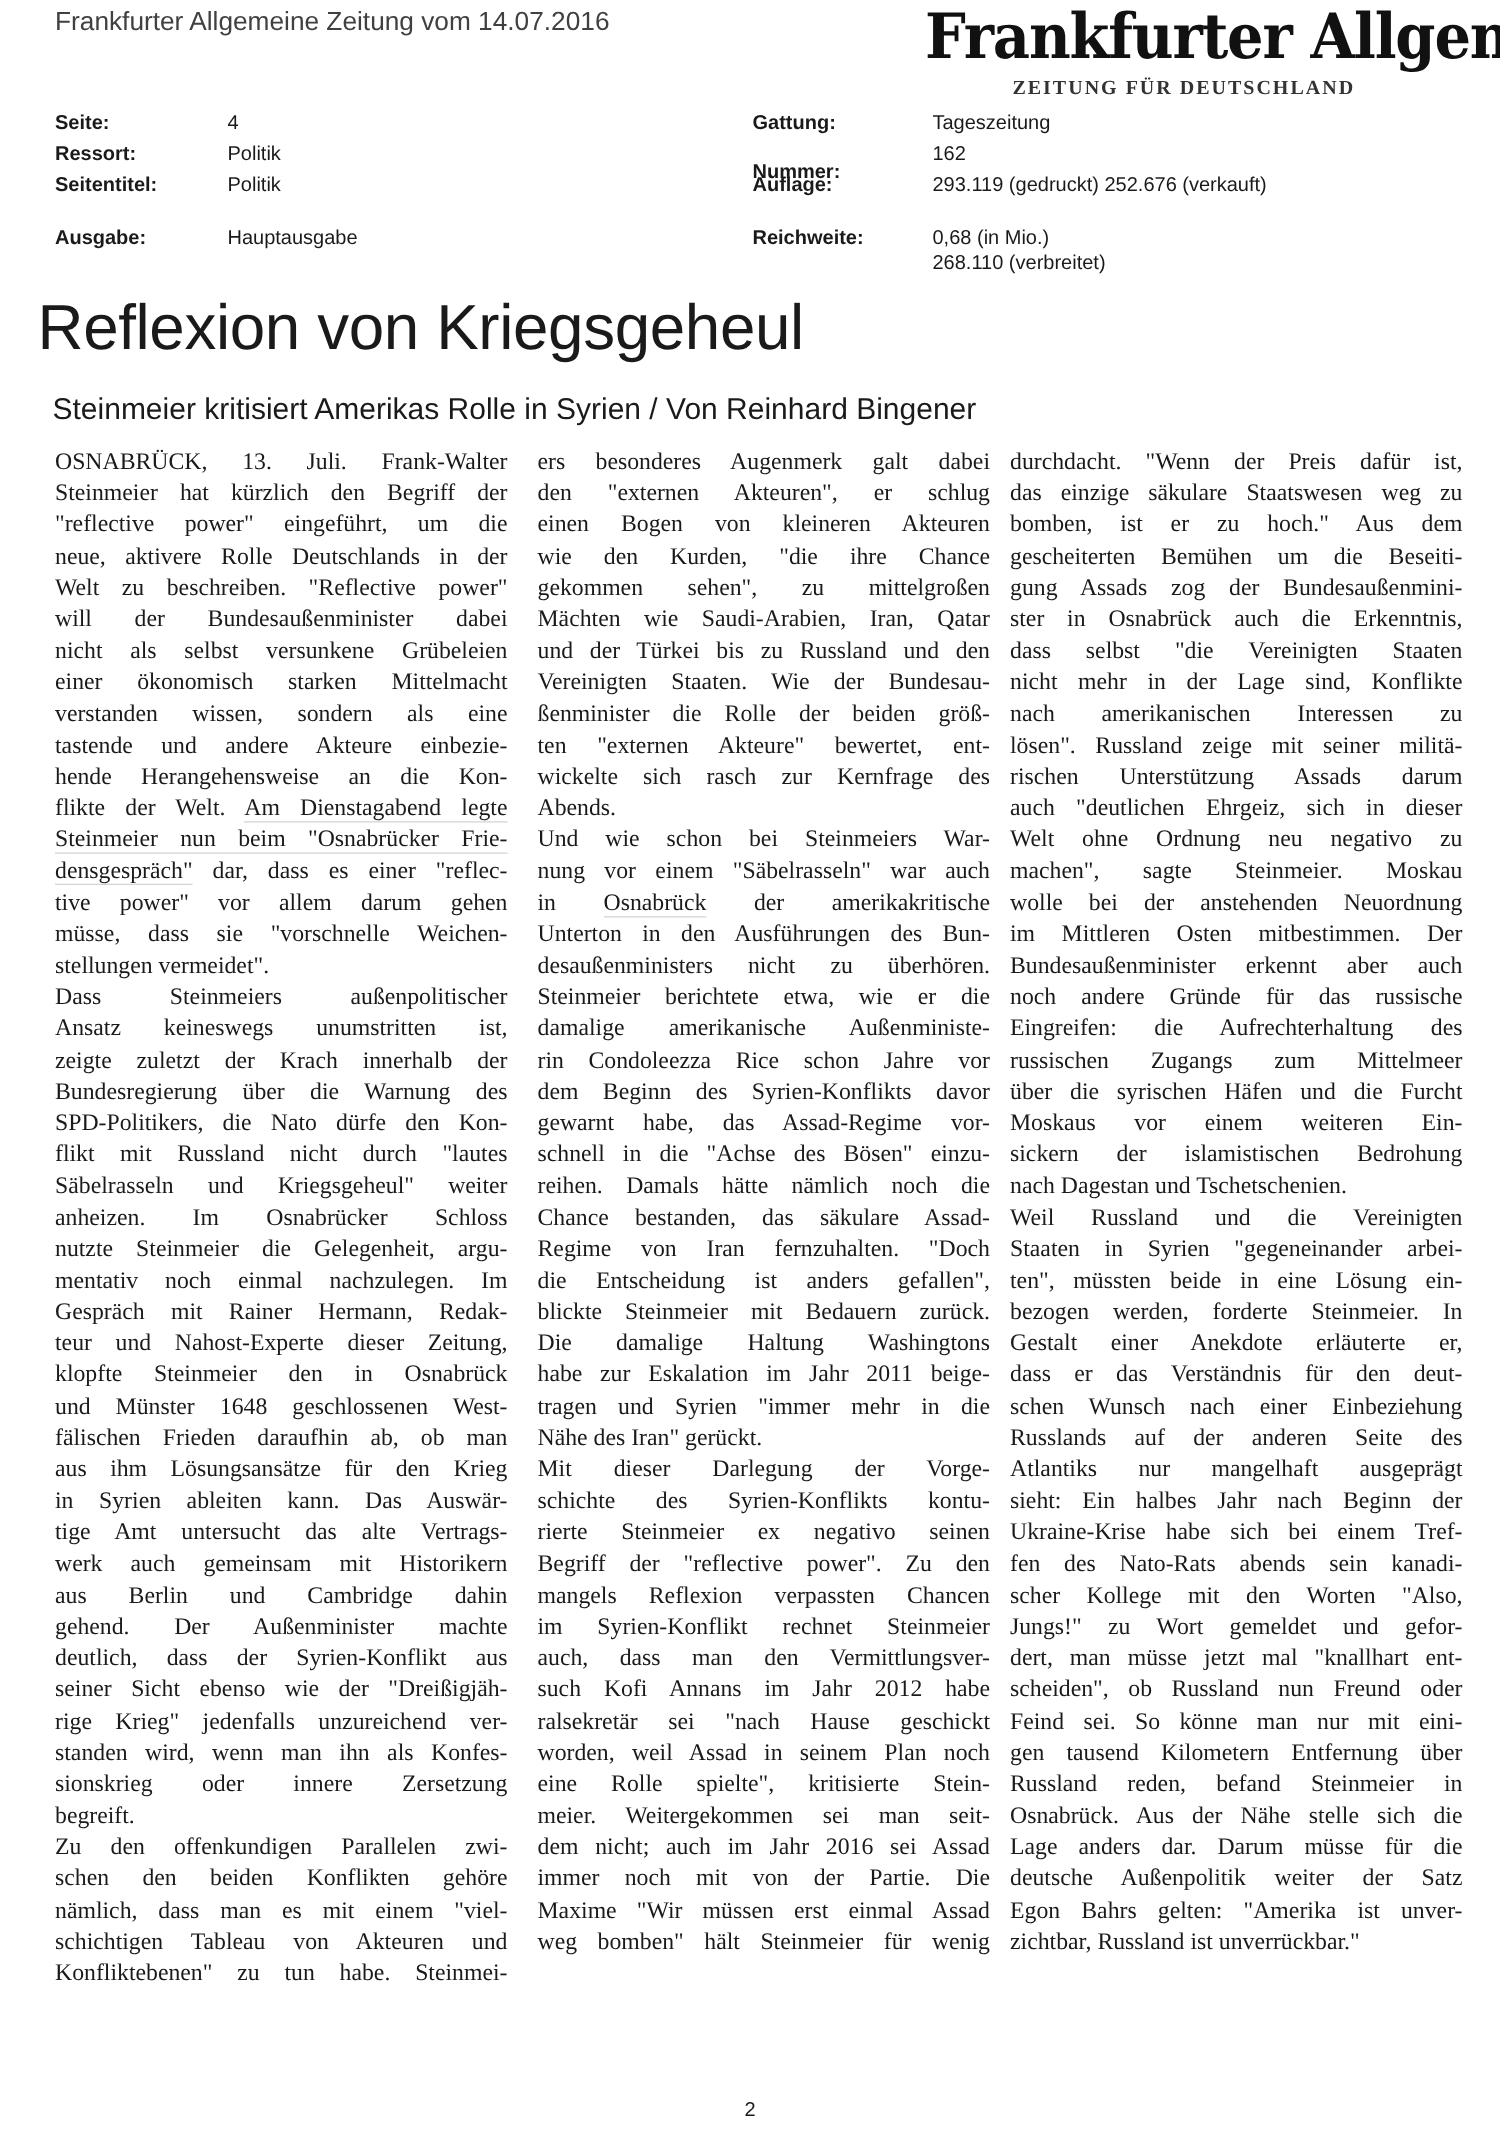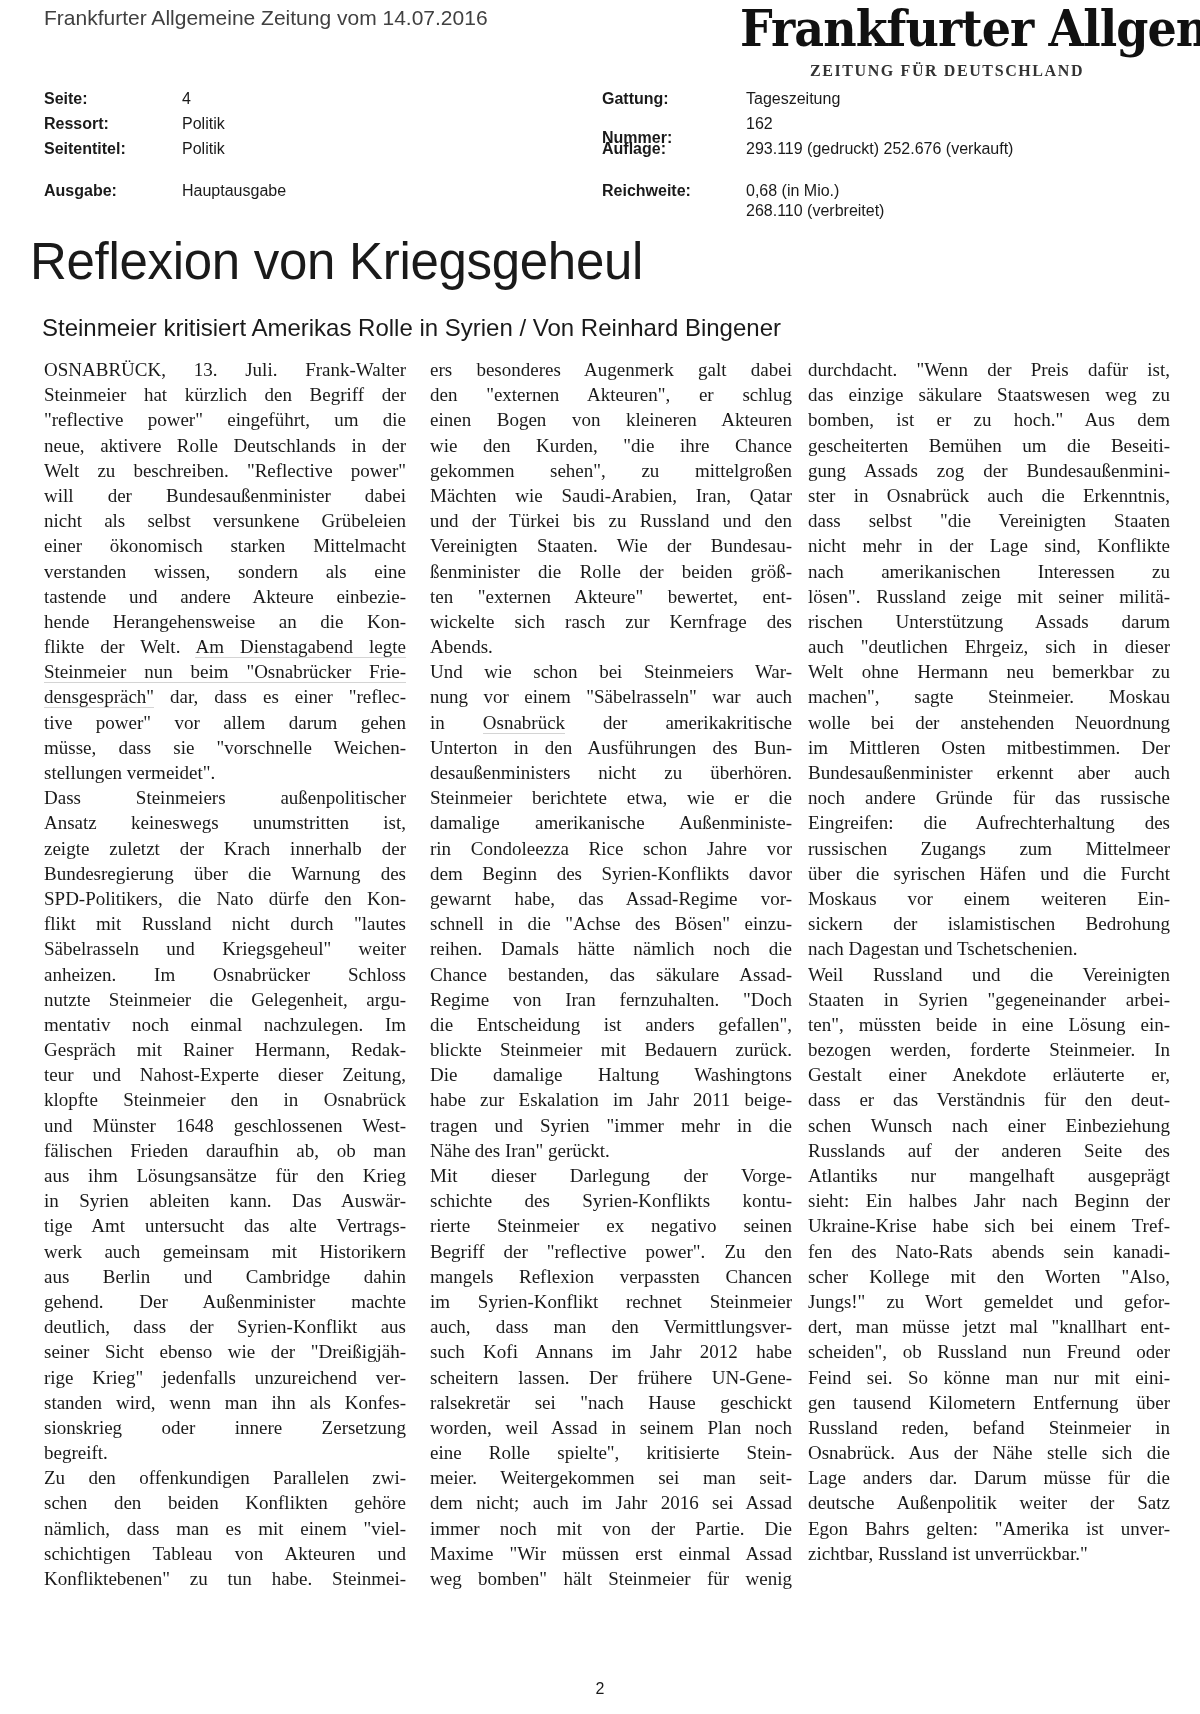--- a/index.html
+++ b/index.html
@@ -152,21 +152,20 @@
     <span class="ln">tragen und Syrien "immer mehr in die</span>
     <span class="ln last">Nähe des Iran" gerückt.</span>
     <span class="ln">Mit dieser Darlegung der Vorge-</span>
     <span class="ln">schichte des Syrien-Konflikts kontu-</span>
     <span class="ln">rierte Steinmeier ex negativo seinen</span>
     <span class="ln">Begriff der "reflective power". Zu den</span>
     <span class="ln">mangels Reflexion verpassten Chancen</span>
     <span class="ln">im Syrien-Konflikt rechnet Steinmeier</span>
     <span class="ln">auch, dass man den Vermittlungsver-</span>
     <span class="ln">such Kofi Annans im Jahr 2012 habe</span>
-    <span class="ln">scheitern lassen. Der frühere UN-Gene-</span>
     <span class="ln">ralsekretär sei "nach Hause geschickt</span>
     <span class="ln">worden, weil Assad in seinem Plan noch</span>
     <span class="ln">eine Rolle spielte", kritisierte Stein-</span>
     <span class="ln">meier. Weitergekommen sei man seit-</span>
     <span class="ln">dem nicht; auch im Jahr 2016 sei Assad</span>
     <span class="ln">immer noch mit von der Partie. Die</span>
     <span class="ln">Maxime "Wir müssen erst einmal Assad</span>
     <span class="ln">weg bomben" hält Steinmeier für wenig</span>
   </div>
 <div id="col3" class="col serif">
@@ -175,21 +174,21 @@
     <span class="ln">bomben, ist er zu hoch." Aus dem</span>
     <span class="ln">gescheiterten Bemühen um die Beseiti-</span>
     <span class="ln">gung Assads zog der Bundesaußenmini-</span>
     <span class="ln">ster in Osnabrück auch die Erkenntnis,</span>
     <span class="ln">dass selbst "die Vereinigten Staaten</span>
     <span class="ln">nicht mehr in der Lage sind, Konflikte</span>
     <span class="ln">nach amerikanischen Interessen zu</span>
     <span class="ln">lösen". Russland zeige mit seiner militä-</span>
     <span class="ln">rischen Unterstützung Assads darum</span>
     <span class="ln">auch "deutlichen Ehrgeiz, sich in dieser</span>
-    <span class="ln">Welt ohne Hermann neu bemerkbar zu</span>
+    <span class="ln">Welt ohne Ordnung neu negativo zu</span>
     <span class="ln">machen", sagte Steinmeier. Moskau</span>
     <span class="ln">wolle bei der anstehenden Neuordnung</span>
     <span class="ln">im Mittleren Osten mitbestimmen. Der</span>
     <span class="ln">Bundesaußenminister erkennt aber auch</span>
     <span class="ln">noch andere Gründe für das russische</span>
     <span class="ln">Eingreifen: die Aufrechterhaltung des</span>
     <span class="ln">russischen Zugangs zum Mittelmeer</span>
     <span class="ln">über die syrischen Häfen und die Furcht</span>
     <span class="ln">Moskaus vor einem weiteren Ein-</span>
     <span class="ln">sickern der islamistischen Bedrohung</span>

